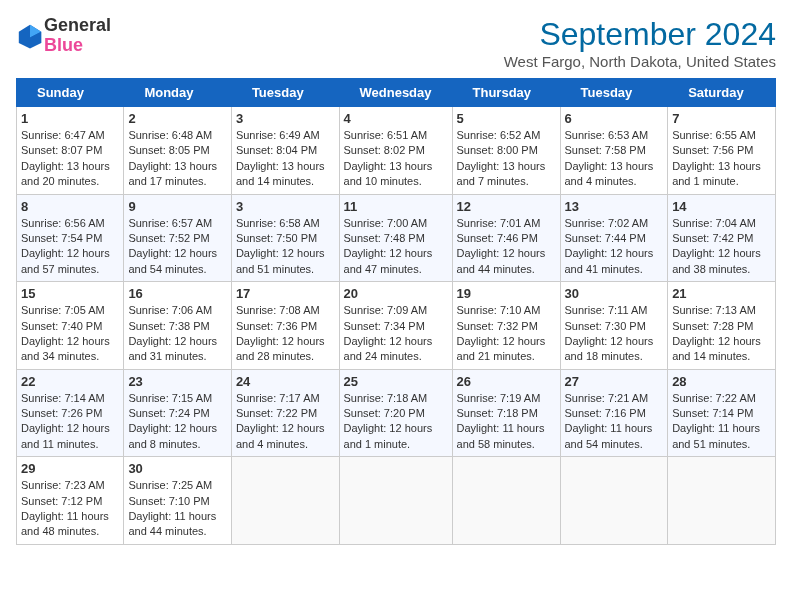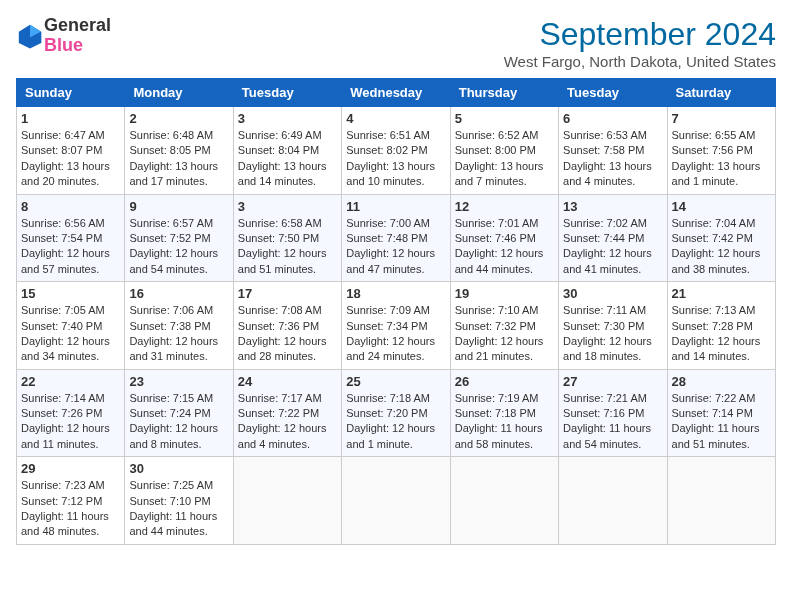--- a/index.html
+++ b/index.html
@@ -49,21 +49,21 @@
       color: #555;
     }
     table {
       width: 100%;
       border-collapse: collapse;
       font-size: 11px;
     }
     thead tr th {
       background-color: #1565c0;
       color: #fff;
-      padding: 6px 8px;
+      padding: 6px 20px;
       text-align: left;
       font-size: 13px;
       font-weight: bold;
       border: 1px solid #1565c0;
     }
     tbody tr td {
       border: 1px solid #ccc;
       vertical-align: top;
       padding: 4px;
       width: calc(100% / 7);
@@ -260,21 +260,21 @@
         </td>
         <td>
           <span class="day-number">17</span>
         <div class="day-info">
           Sunrise: 7:08 AM<br>
           Sunset: 7:36 PM<br>
           Daylight: 12 hours and 28 minutes.
         </div>
         </td>
         <td>
-          <span class="day-number">18</span>
+          <span class="day-number">20</span>
         <div class="day-info">
           Sunrise: 7:09 AM<br>
           Sunset: 7:34 PM<br>
           Daylight: 12 hours and 24 minutes.
         </div>
         </td>
         <td>
           <span class="day-number">19</span>
         <div class="day-info">
           Sunrise: 7:10 AM<br>

